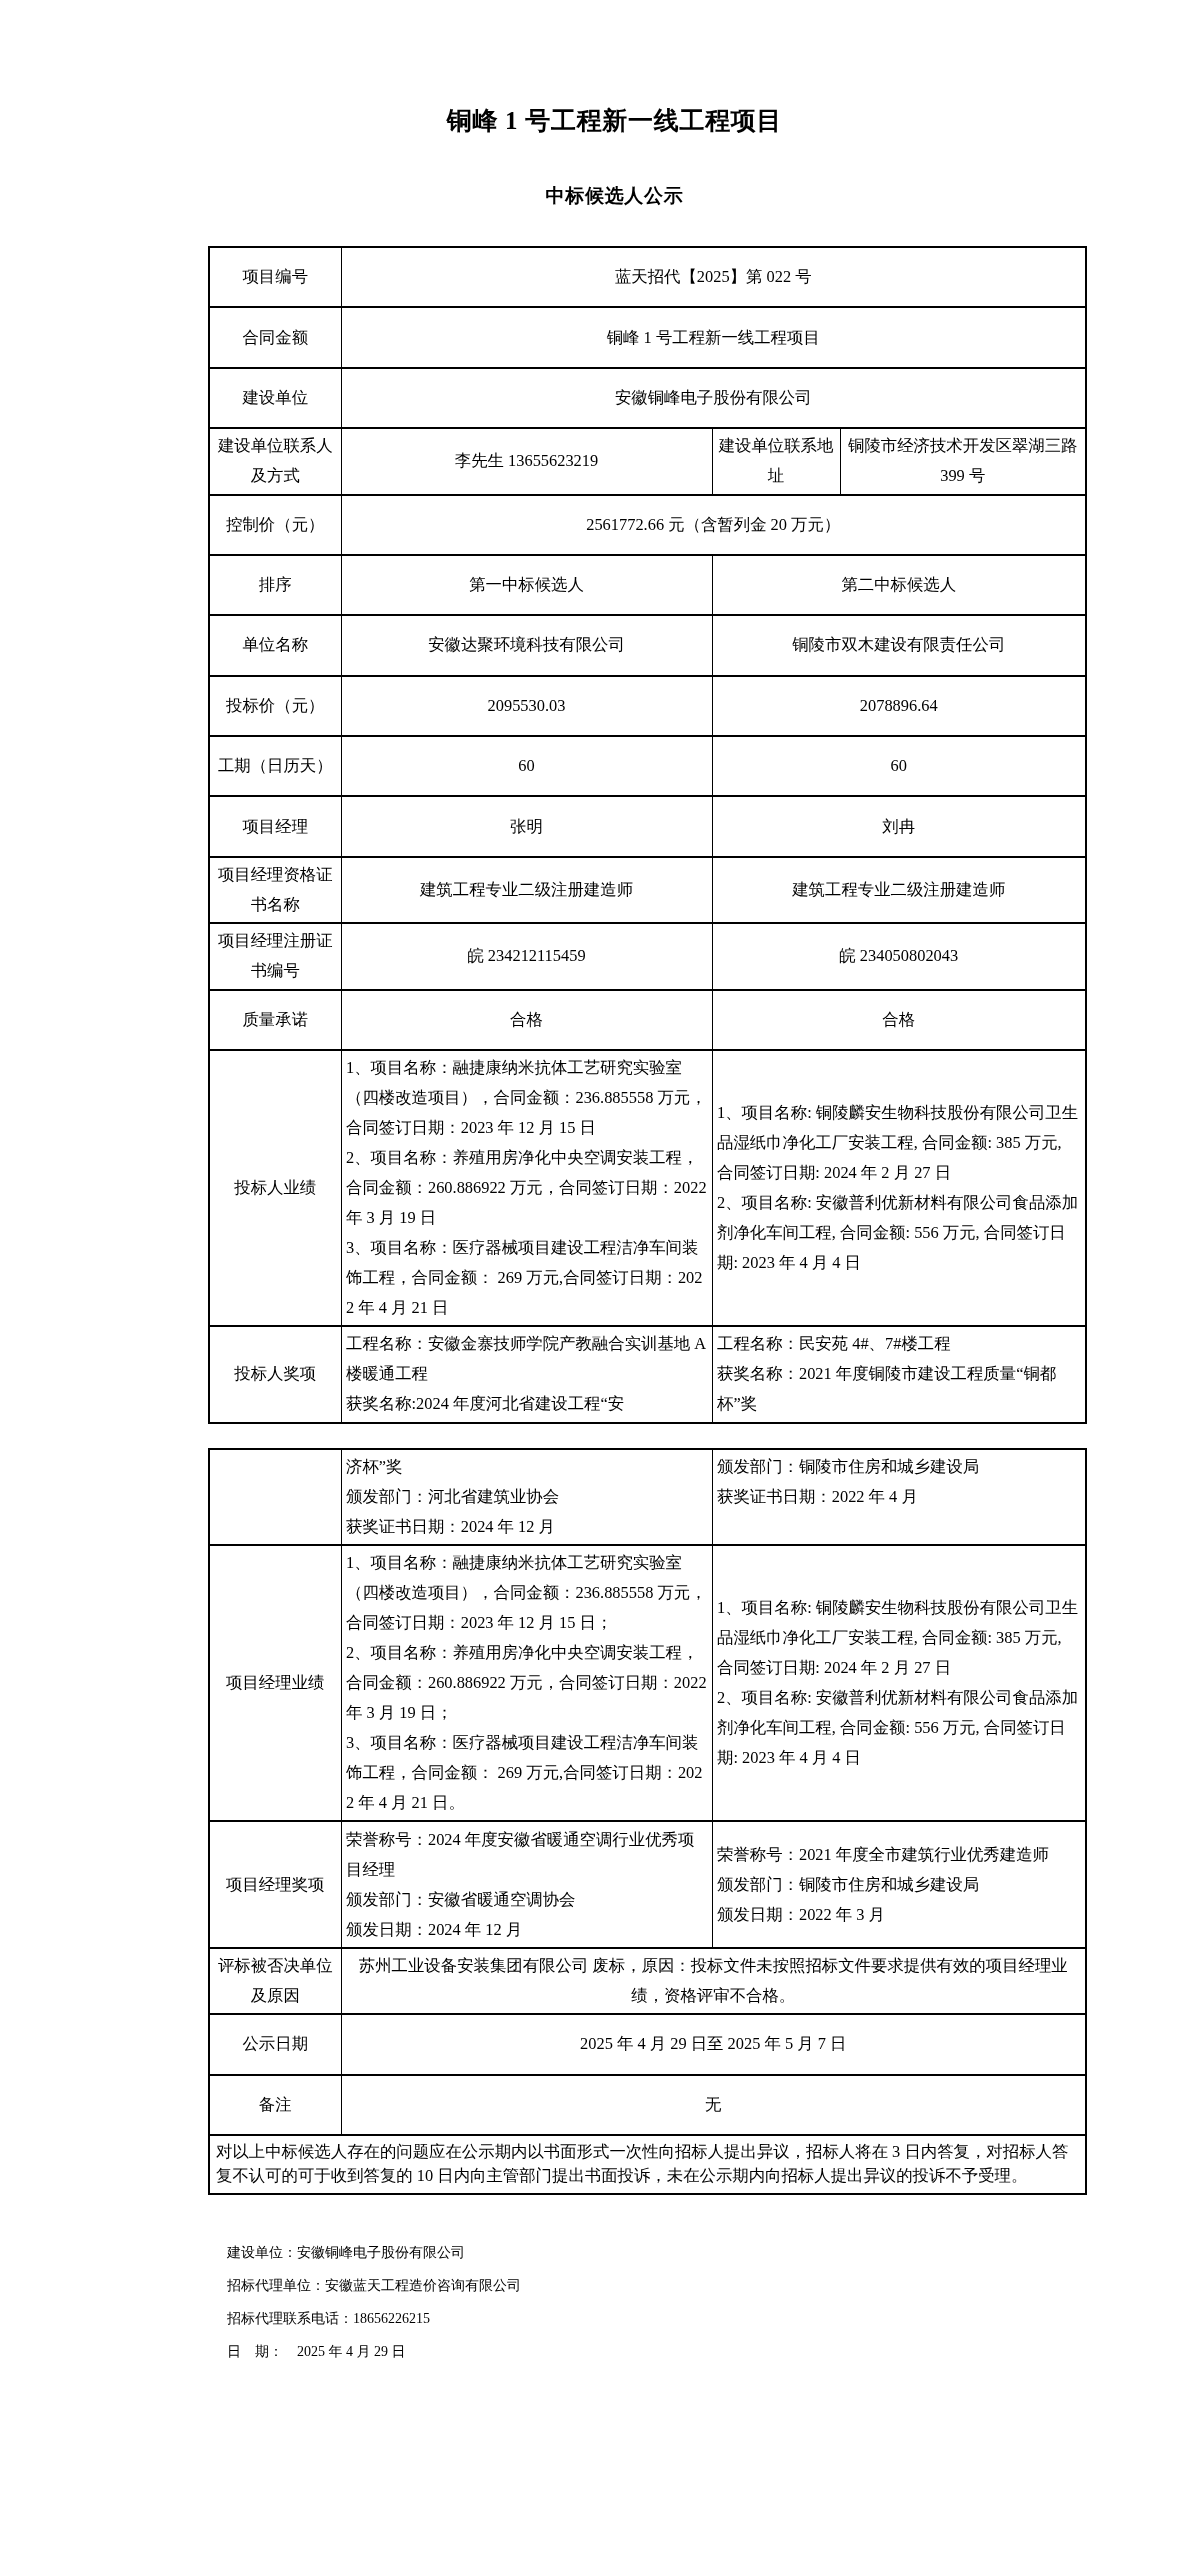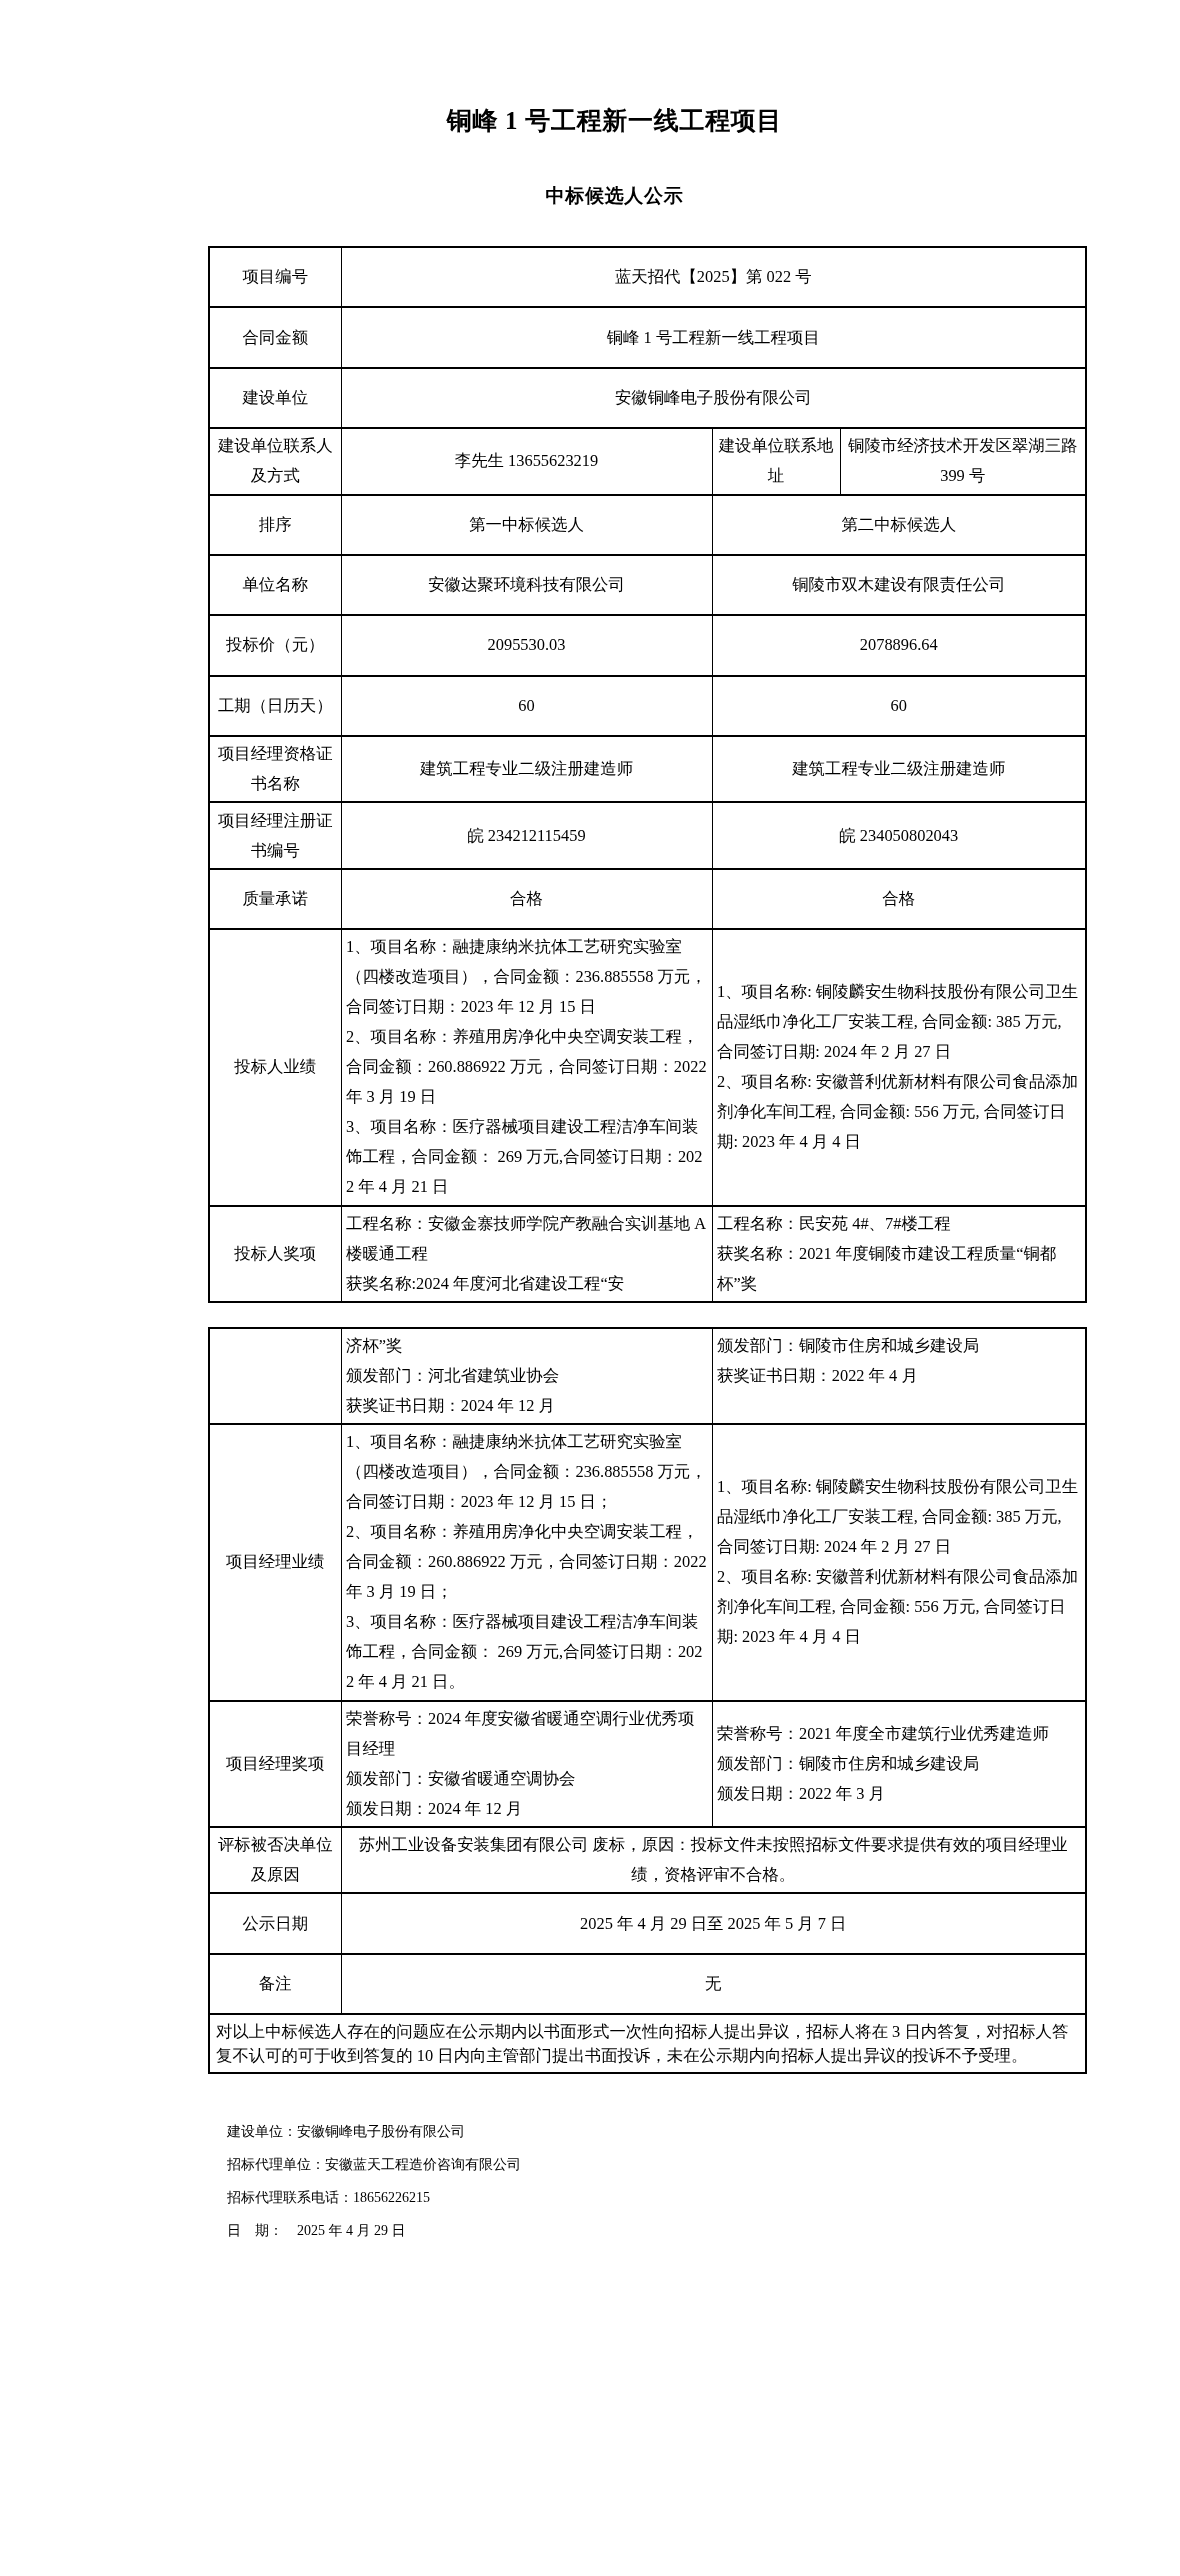--- a/index.html
+++ b/index.html
@@ -92,38 +92,47 @@
       <td class="lbl">建设单位</td>
       <td class="c" colspan="3">安徽铜峰电子股份有限公司</td>
     </tr>
     <tr class="h">
       <td class="lbl">建设单位联系人及方式</td>
       <td class="c">李先生 13655623219</td>
       <td class="lbl">建设单位联系地址</td>
       <td class="c">铜陵市经济技术开发区翠湖三路 399 号</td>
     </tr>
     <tr class="h">
+      <td class="lbl">控制价（元）</td>
+      <td class="c" colspan="3">2561772.66 元（含暂列金 20 万元）</td>
+    </tr>
+    <tr class="h">
       <td class="lbl">排序</td>
       <td class="c">第一中标候选人</td>
       <td class="c" colspan="2">第二中标候选人</td>
     </tr>
     <tr class="h">
       <td class="lbl">单位名称</td>
       <td class="c">安徽达聚环境科技有限公司</td>
       <td class="c" colspan="2">铜陵市双木建设有限责任公司</td>
     </tr>
     <tr class="h">
       <td class="lbl">投标价（元）</td>
       <td class="c">2095530.03</td>
       <td class="c" colspan="2">2078896.64</td>
     </tr>
     <tr class="h">
       <td class="lbl">工期（日历天）</td>
       <td class="c">60</td>
       <td class="c" colspan="2">60</td>
+    </tr>
+    <tr class="h">
+      <td class="lbl">项目经理</td>
+      <td class="c">张明</td>
+      <td class="c" colspan="2">刘冉</td>
     </tr>
     <tr class="h">
       <td class="lbl">项目经理资格证书名称</td>
       <td class="c">建筑工程专业二级注册建造师</td>
       <td class="c" colspan="2">建筑工程专业二级注册建造师</td>
     </tr>
     <tr class="h">
       <td class="lbl">项目经理注册证书编号</td>
       <td class="c">皖 234212115459</td>
       <td class="c" colspan="2">皖 234050802043</td>

